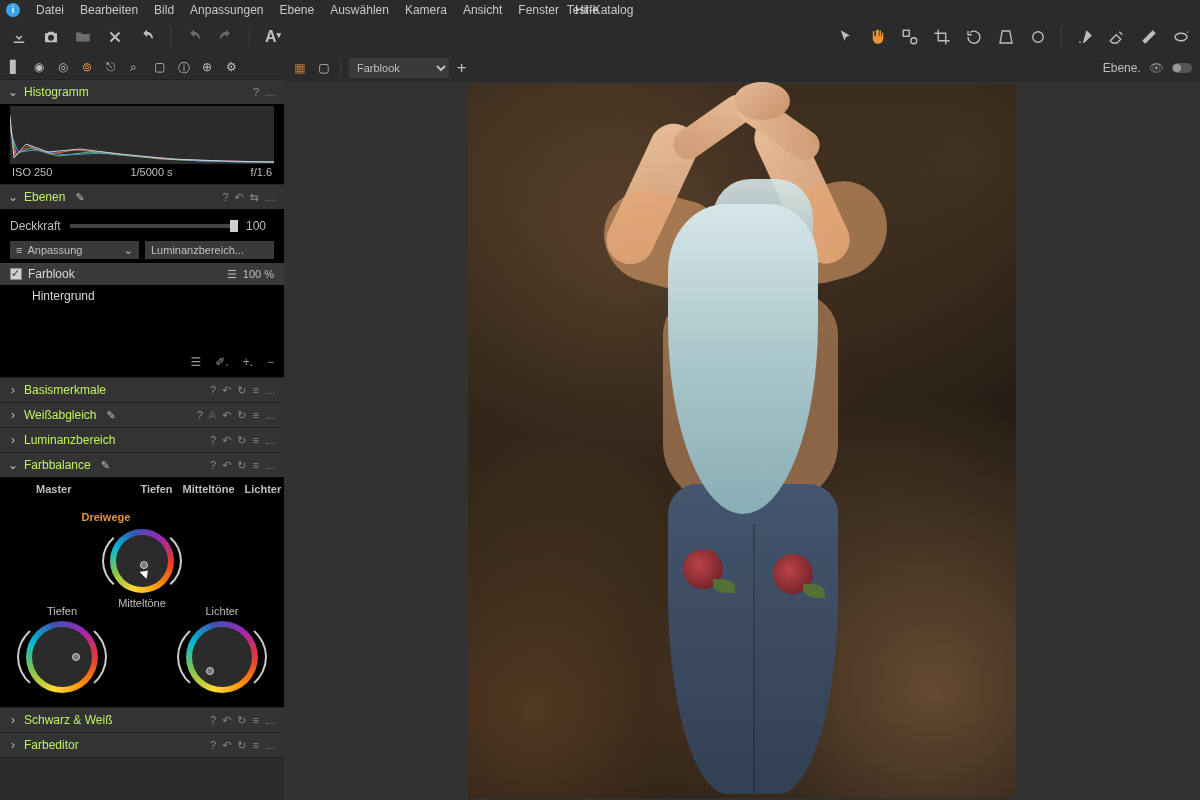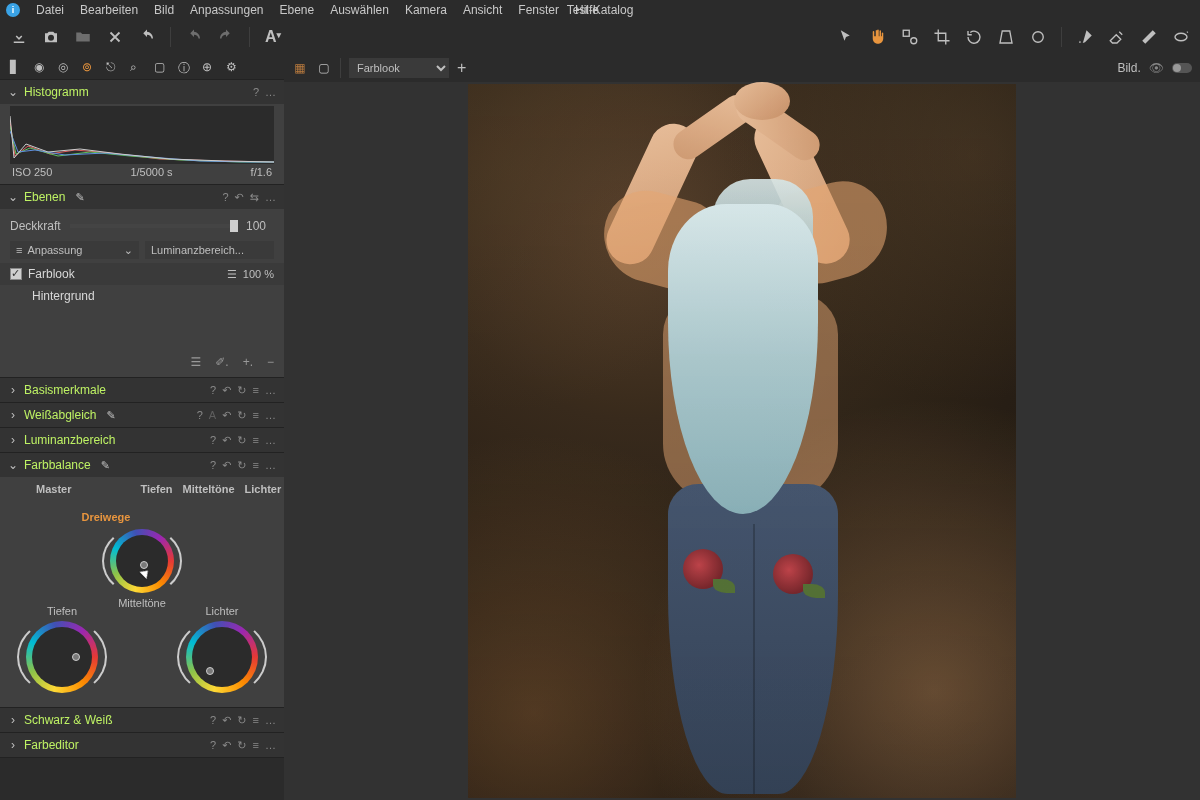--- a/index.html
+++ b/index.html
@@ -34,21 +34,21 @@
   
   .tool-tabs { height: 26px; display: flex; align-items: center; gap: 10px; padding: 0 10px; border-bottom: 1px solid #222; }
   .tool-tabs .ticon { width: 14px; height: 14px; color: #bfbfbf; }
   .tool-tabs .ticon.active { color: #e8953e; }
   .panel { border-bottom: 1px solid #222; }
   .panel-header { height: 24px; display: flex; align-items: center; padding: 0 8px; gap: 6px; background: #333333; }
   .panel-header .chev { width: 10px; text-align: center; color: #bfbfbf; }
   .panel-header .title { color: #bef264; }
   .panel-header .tools { margin-left: auto; display: flex; align-items: center; gap: 6px; color: #8a8a8a; font-size: 11px; }
   .panel-header .tools span { cursor: default; }
-  .panel-body { padding: 6px 10px; background: #404040; }
+  .panel-body { padding: 6px 10px; background: #000000; }
   
   .histo { height: 58px; position: relative; background: #2b2b2b; }
   .histo svg { position: absolute; inset: 0; }
   .histo-info { display: flex; justify-content: space-between; color: #bfbfbf; font-size: 11px; padding: 2px 2px 0 2px; }
   
   .slider-row { display: flex; align-items: center; gap: 8px; height: 22px; }
   .slider-row .label { width: 52px; color: #bfbfbf; }
   .slider-row .track { flex: 1; height: 4px; background: #444; position: relative; }
   .slider-row .track .thumb { position: absolute; right: 0; top: -4px; width: 8px; height: 12px; background: #cfcfcf; }
   .slider-row .val { width: 28px; text-align: left; color: #bfbfbf; }
@@ -472,21 +472,21 @@
 </div>
 
 <div class="canvas-area">
   <div class="viewer-toolbar">
     <div class="icon-btn">▦</div>
     <div class="icon-btn" style="color:#bfbfbf;">▢</div>
     <div class="sep"></div>
     <select class="dropdown"><option>Farblook</option></select>
     <div class="plus">+</div>
     <div class="right">
-      <span class="pass">Bild.</span>
+      <span class="pass">Ebene.</span>
       <span class="eye">👁</span>
       <div class="toggle"></div>
     </div>
   </div>
   <div class="canvas">
     <div class="photo">
       <div class="bg-foliage"></div>
       <div class="leaf-blur"></div>
       <div class="arm left skin"></div>
       <div class="arm right skin"></div>

